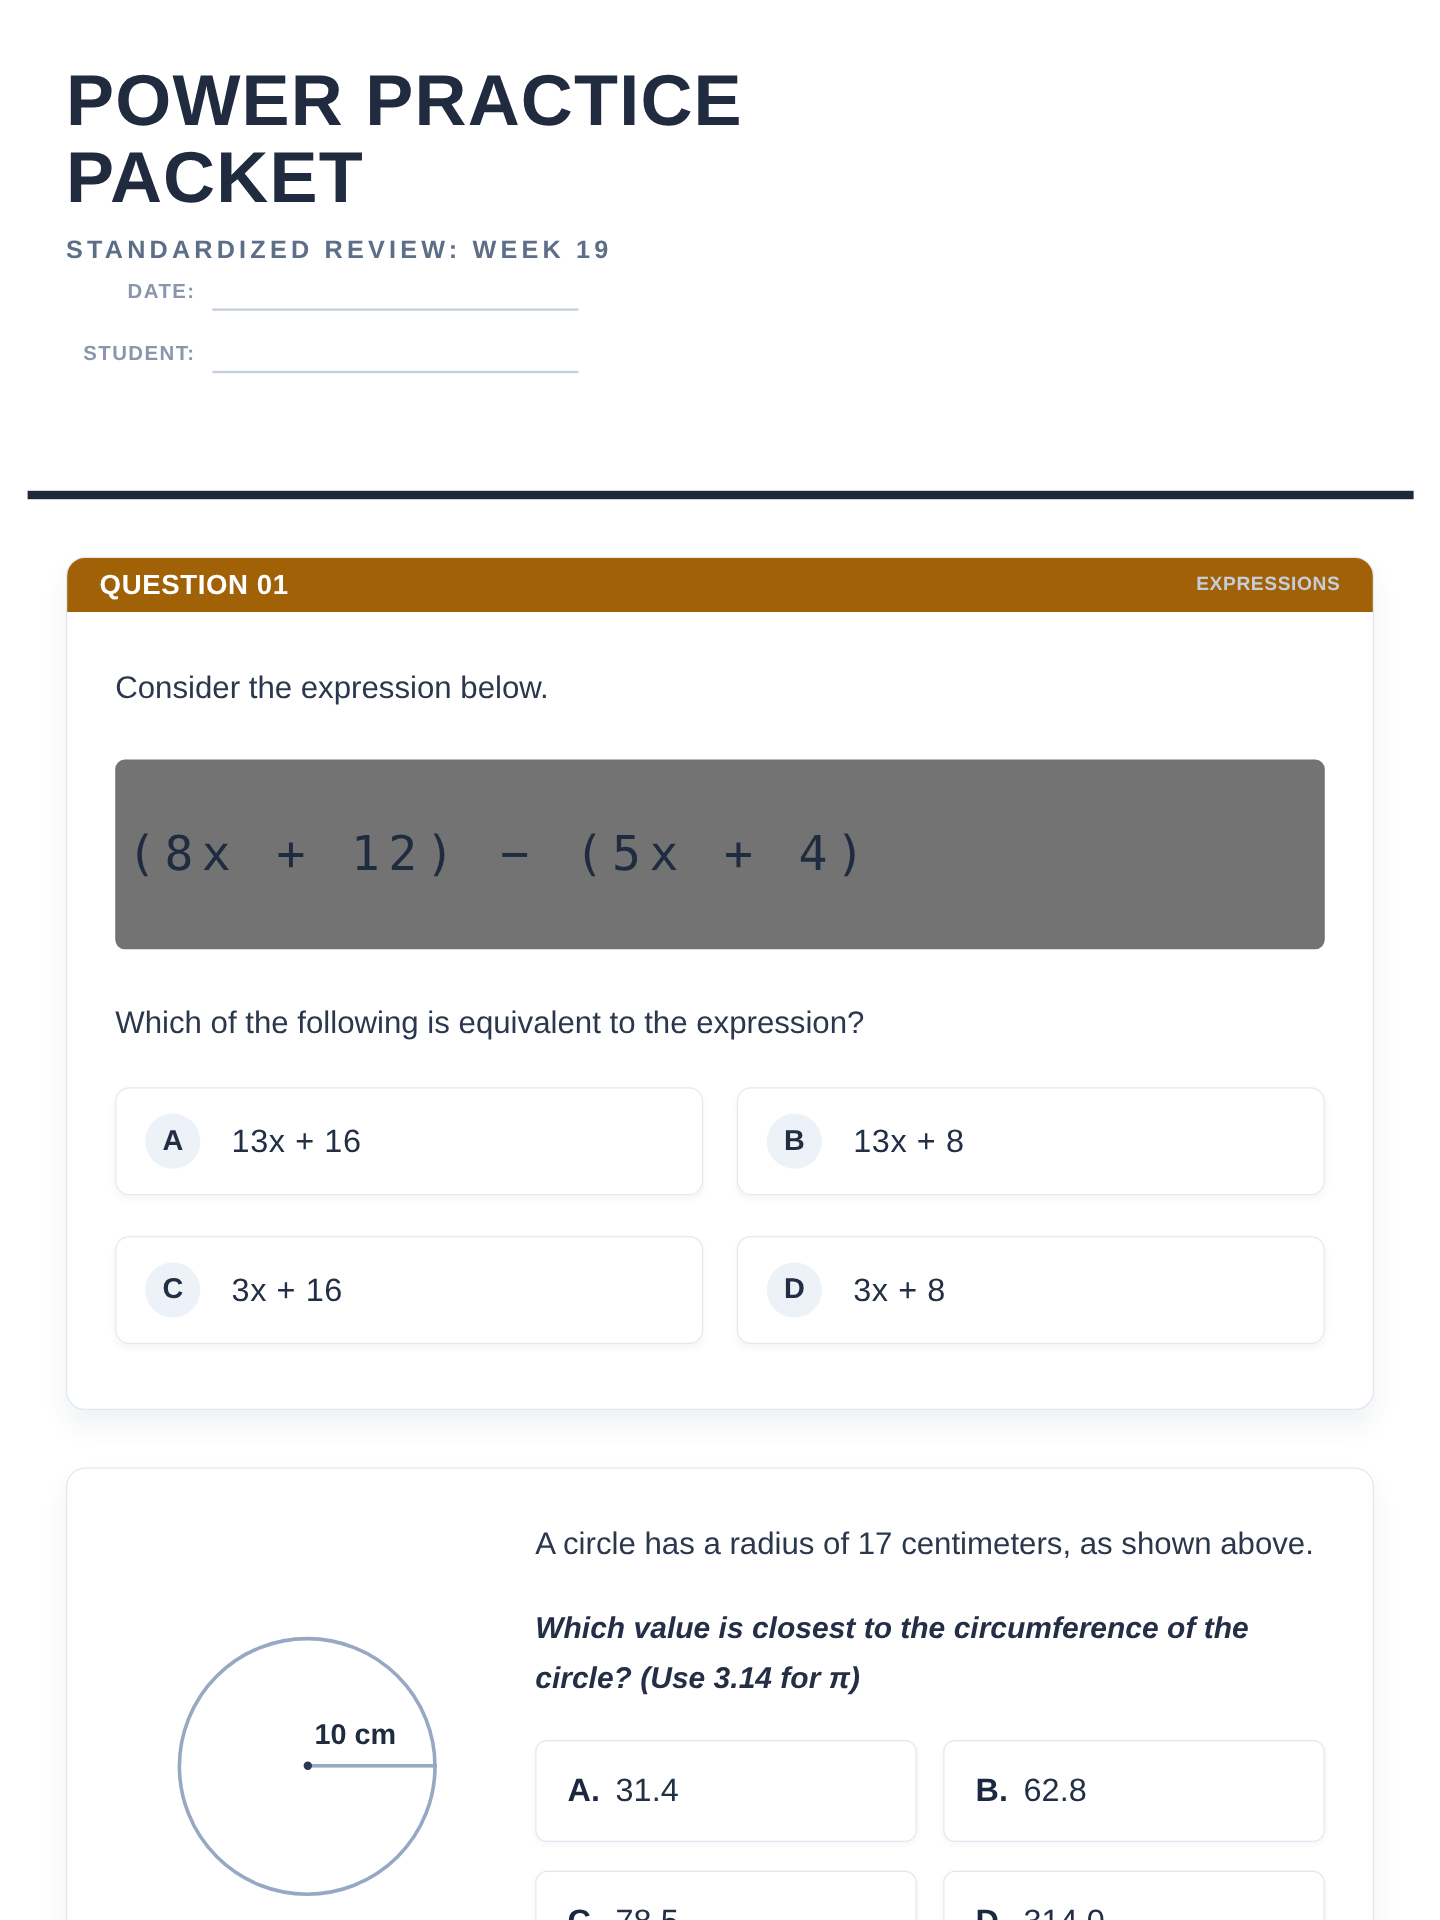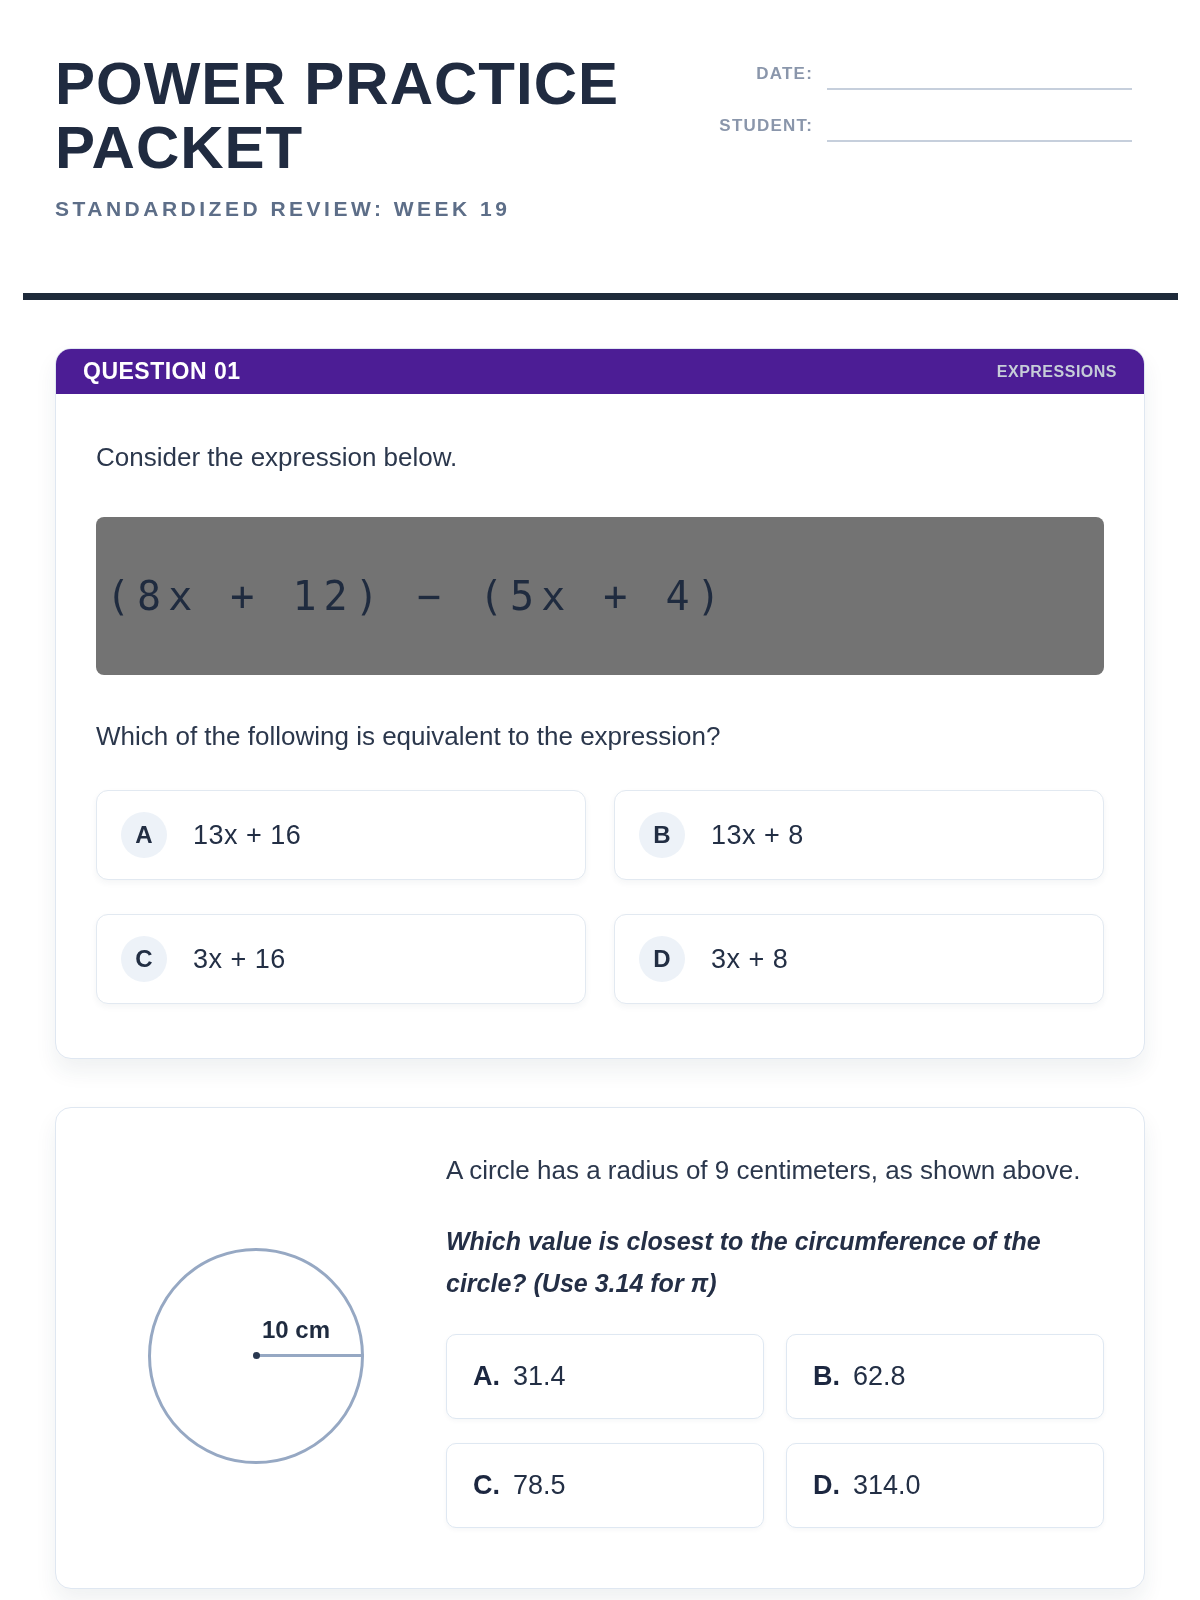--- a/index.html
+++ b/index.html
@@ -4,21 +4,21 @@
 <style>
   * { margin:0; padding:0; box-sizing:border-box; }
   html,body { background:#ffffff; }
   body {
     width:1200px; height:1600px; overflow:hidden;
     font-family:"Liberation Sans", sans-serif;
     color:#2b374c;
   }
 
   
-  .page-header { display:flex; justify-content:flex-start; padding:52px 58px 0 55px; }
+  .page-header { display:flex; justify-content:flex-start; padding:52px 58px 0 55px;flex-direction:column; }
   .title-block h1 {
     font-size:60px; font-weight:800; letter-spacing:1px;
     color:#202b40; line-height:1.06; max-width:650px;
   }
   .subtitle {
     margin-top:18px; font-size:21px; font-weight:bold;
     letter-spacing:3.5px; color:#5d6e88;
   }
   .fields { padding-top:12px; }
   .field-row { display:flex; align-items:flex-end; margin-bottom:26px; }
@@ -30,21 +30,21 @@
 
   .divider { height:7px; background:#1e2a3a; margin:72px 22px 0 23px; }
 
   
   .card {
     margin:48px 55px 0 55px; background:#fff;
     border:1px solid #dfe7f1; border-radius:16px;
     box-shadow:0 12px 22px rgba(35,50,70,.07);
   }
   .card-header {
-    background:#4c1d95; border-radius:15px 15px 0 0;
+    background:#a16207; border-radius:15px 15px 0 0;
     display:flex; justify-content:space-between; align-items:center;
     padding:10px 27px; height:45px;
   }
   .q-label { color:#ffffff; font-weight:bold; font-size:23px; letter-spacing:.5px; }
   .q-tag   { color:#c6cdd8; font-weight:bold; font-size:16px; letter-spacing:.5px; }
 
   .card-body { padding:48px 40px 54px 40px; }
   .prompt { font-size:26px; color:#2b374c; }
 
   .expr-box {
@@ -154,21 +154,21 @@
   <div class="card-body q2-body">
     <div class="diagram-col">
       <div class="circle-wrap">
         <div class="circle"></div>
         <div class="radius-line"></div>
         <div class="center-dot"></div>
         <span class="radius-label">10 cm</span>
       </div>
     </div>
     <div class="text-col">
-      <div class="q2-prompt">A circle has a radius of 9 centimeters, as shown above.</div>
+      <div class="q2-prompt">A circle has a radius of 17 centimeters, as shown above.</div>
       <div class="q2-question">Which value is closest to the circumference of the circle? (Use 3.14 for π)</div>
       <div class="small-options">
         <div class="small-option">
           <span class="small-letter">A.</span>
           <span>31.4</span>
         </div>
         <div class="small-option">
           <span class="small-letter">B.</span>
           <span>62.8</span>
         </div>

